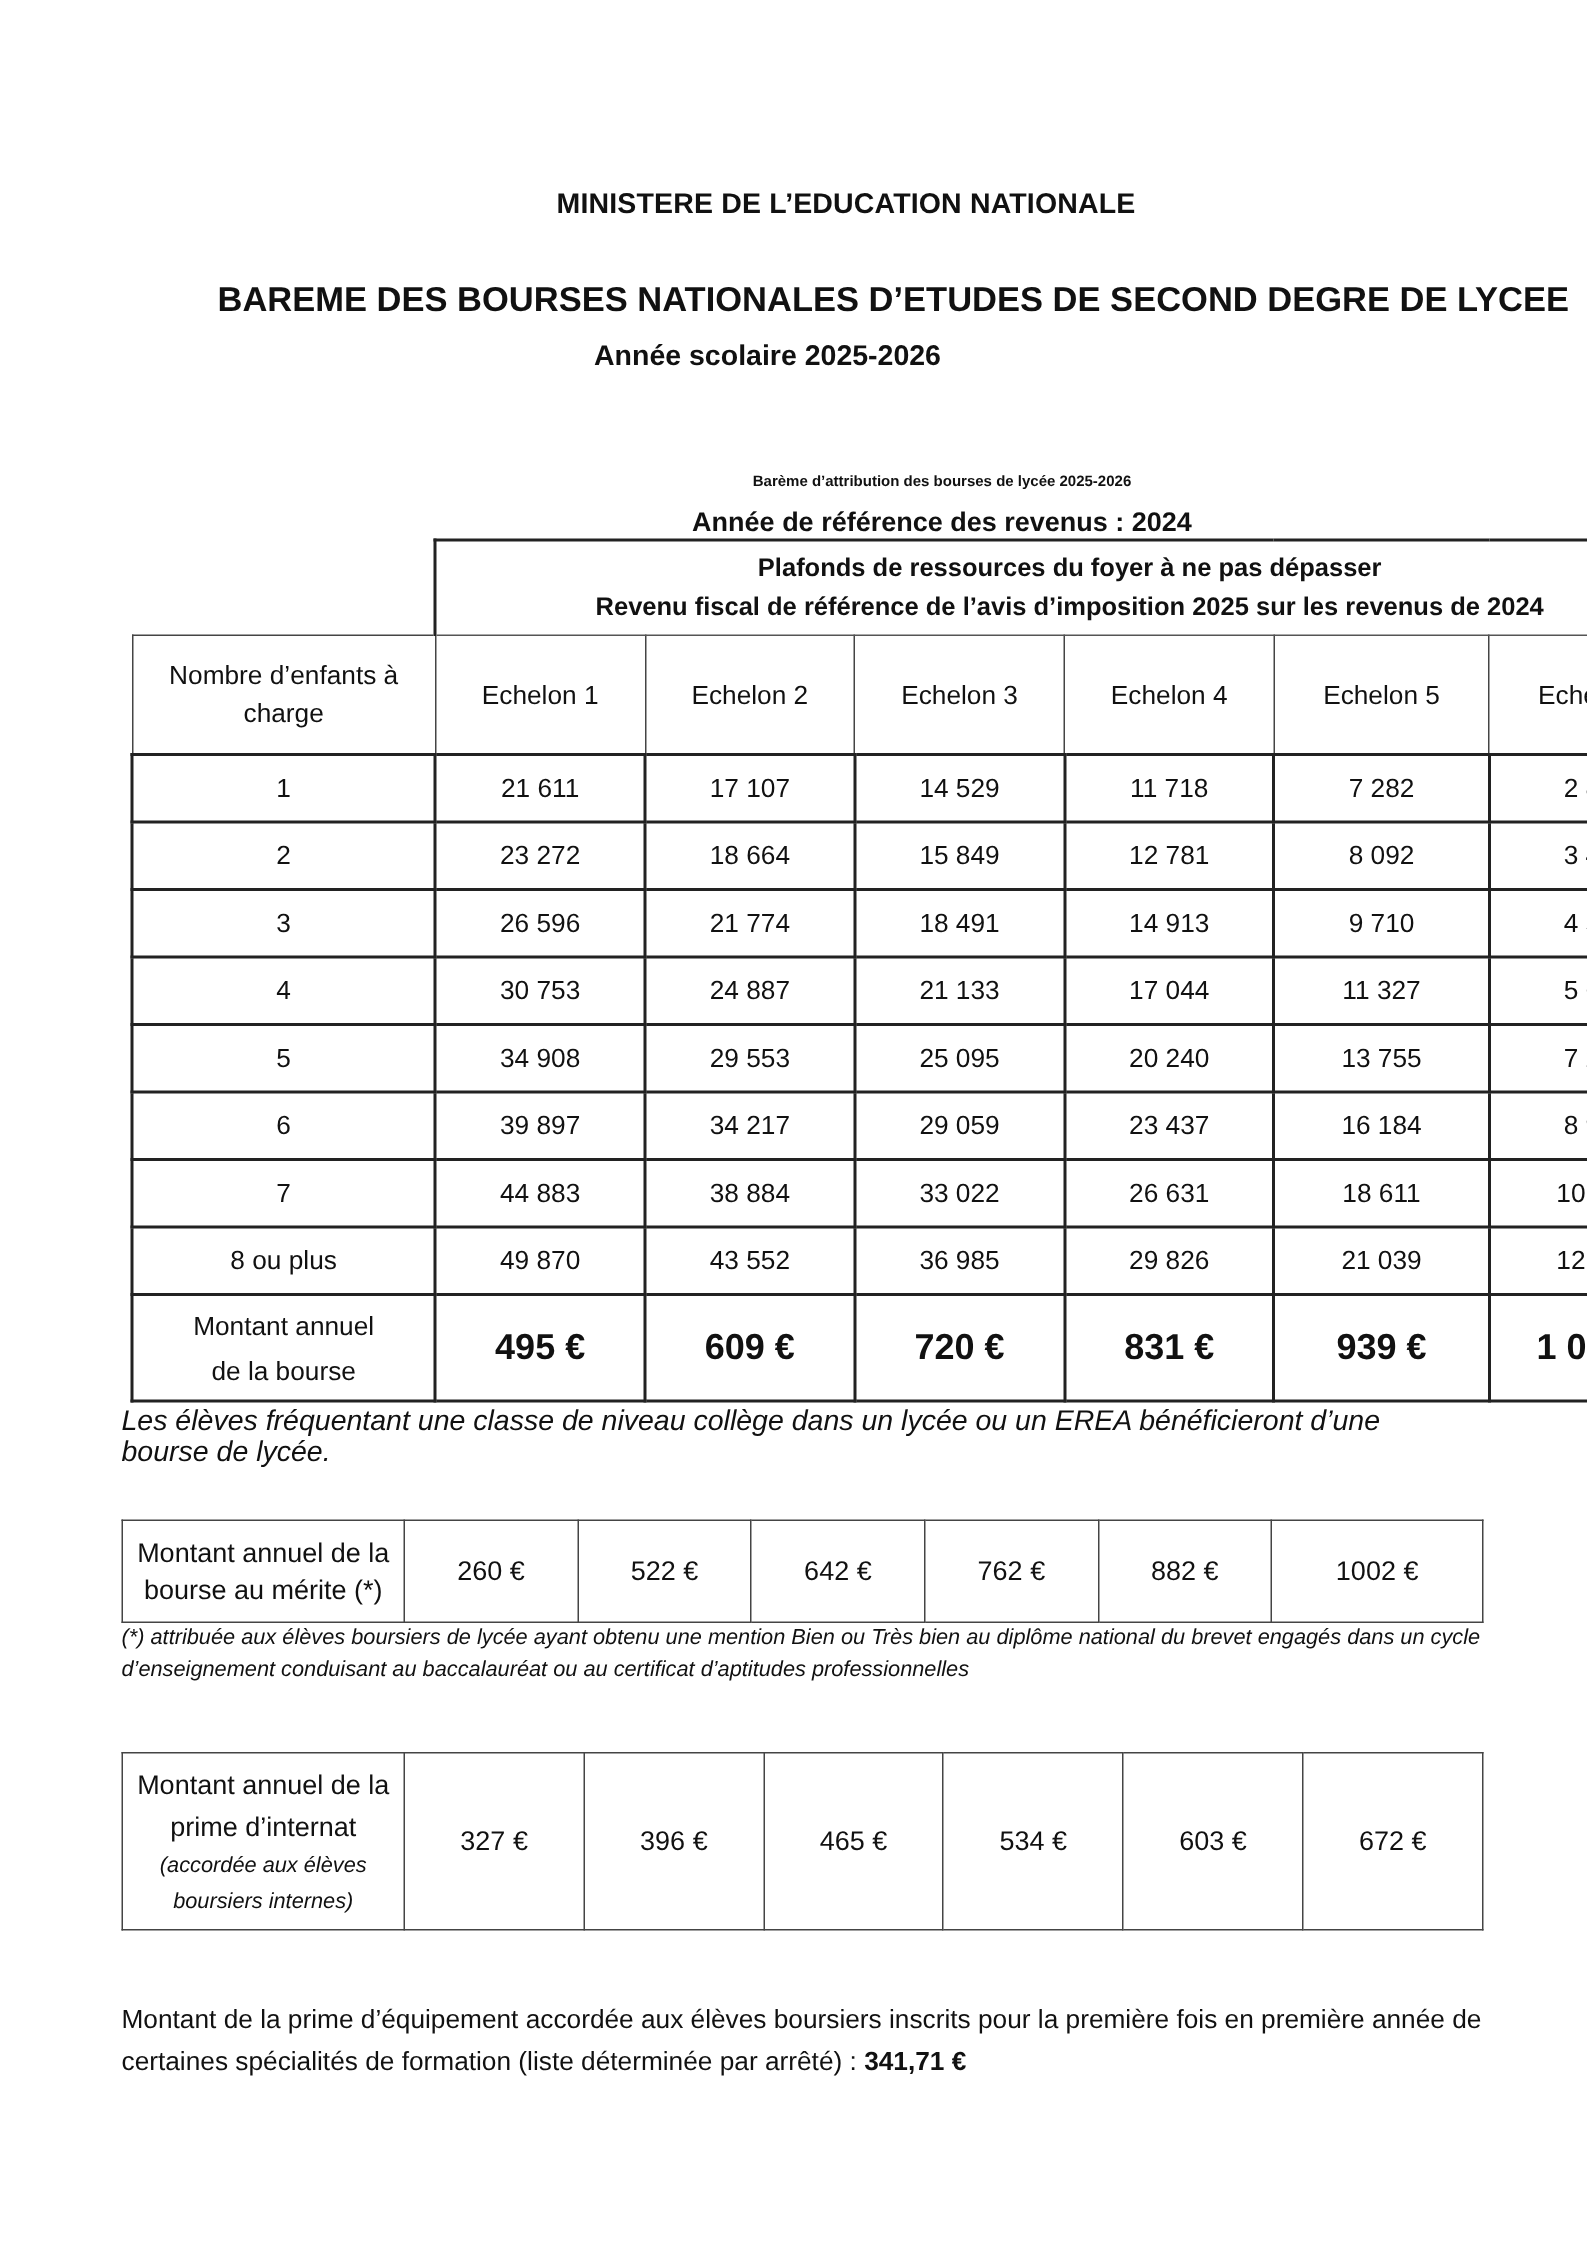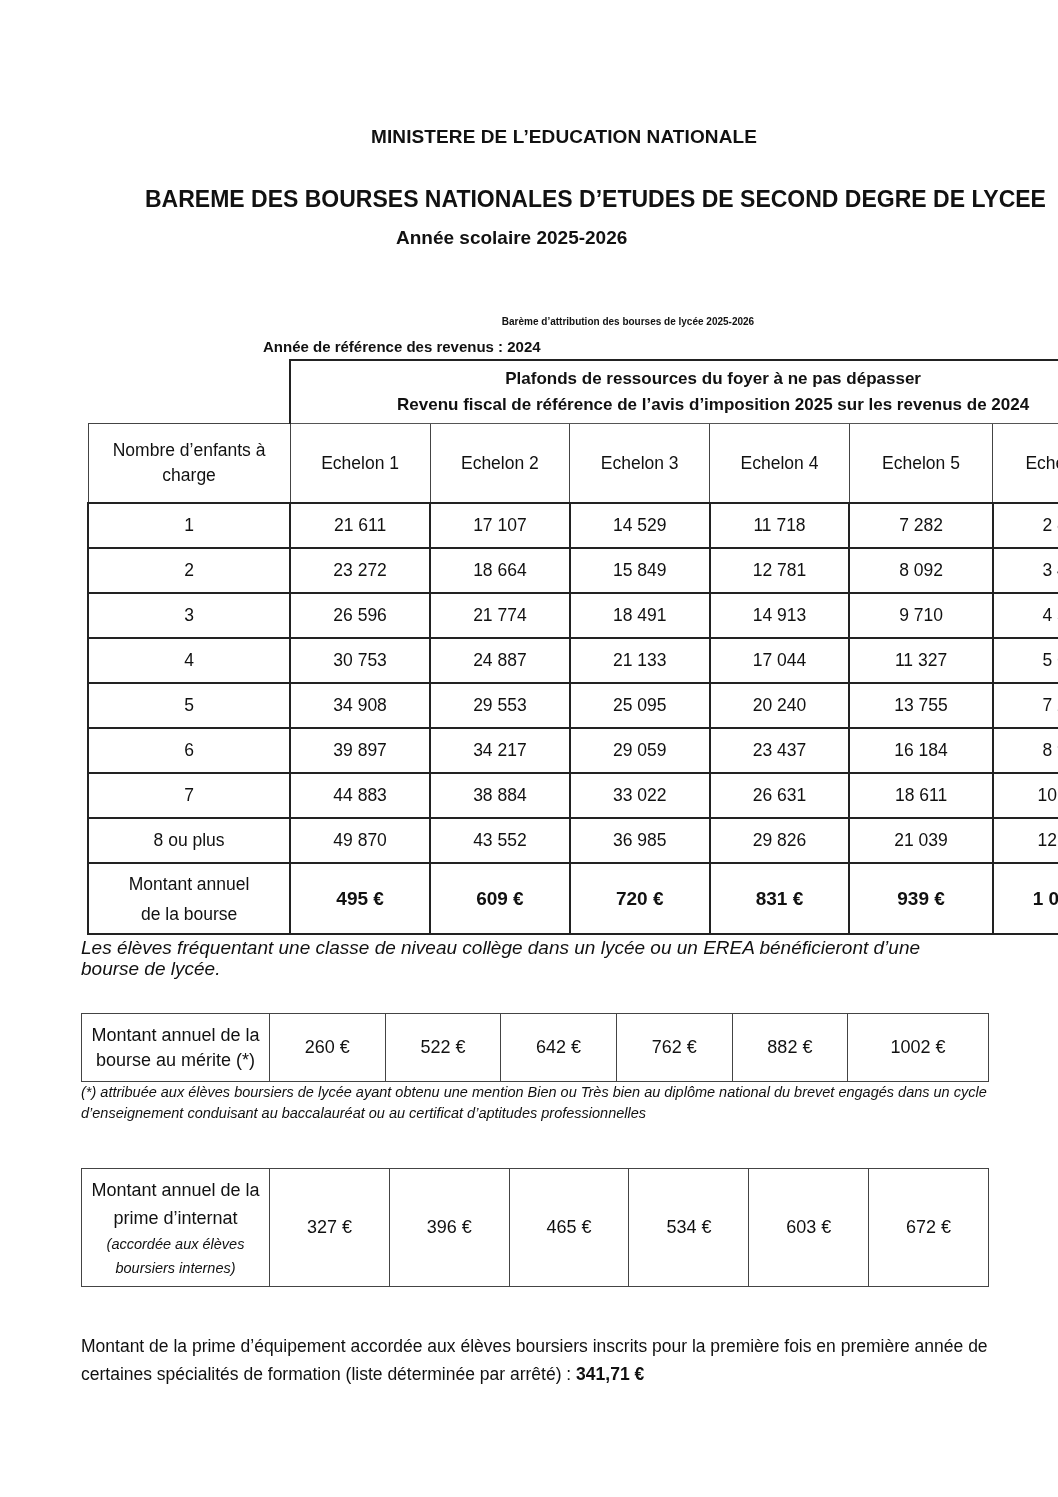--- a/index.html
+++ b/index.html
@@ -3,34 +3,34 @@
 <meta charset="utf-8">
 <style>
   html, body { margin: 0; padding: 0; background: #ffffff; }
   body { width: 1058px; height: 1497px; position: relative; overflow: hidden;
          font-family: "Liberation Sans", sans-serif; color: #111; }
   .abs { position: absolute; }
   .ministry { left: 0; width: 1128px; top: 126px; text-align: center; font-weight: bold; font-size: 19px; letter-spacing: 0.1px; }
   .bareme-title { left: 145px; top: 186px; font-weight: bold; font-size: 23px; }
   .year { left: 396px; top: 227px; font-weight: bold; font-size: 19px; }
   .caption1 { left: 263px; width: 730px; top: 316px; text-align: center; font-weight: bold; font-size: 10px; }
-  .caption2 { left: 263px; width: 730px; top: 338px; font-weight: bold; font-size: 15px; }
+  .caption2 { left: 263px; width: 730px; top: 338px; text-align: center; font-weight: bold; font-size: 18px; }
 
   table { border-collapse: collapse; position: absolute; }
   td { padding: 0; text-align: center; vertical-align: middle; font-size: 17.5px; }
 
   #main-table { left: 87px; top: 359px; width: 1050px; }
   #main-table td { border: 2px solid #222; }
   #main-table td.blank { border: none; }
   #main-table tr.hdr-top td.plafonds { height: 62px; font-weight: bold; font-size: 17px; line-height: 26px; border-bottom: 1.5px solid #555; }
   #main-table tr.hdr-cols td { height: 78px; line-height: 25px; border-color: #444; border-width: 1px; }
   #main-table tr.hdr-cols td:first-child { border-left: 1.5px solid #444; }
   #main-table tr.data td { height: 43px; }
   #main-table tr.amount td { height: 69px; line-height: 30px; }
-  #main-table tr.amount td.val { font-weight: bold; font-size: 19px; }
+  #main-table tr.amount td.val { font-weight: bold; font-size: 24px; }
   .col-label { width: 175px; }
   .col-e { width: 121px; }
   .col-e5 { width: 124px; }
 
   .note1 { left: 81px; top: 937px; width: 900px; font-style: italic; font-size: 19px; line-height: 21px; }
 
   #merit-table { left: 81px; top: 1013px; width: 908px; }
   #merit-table td { border: 1px solid #444; height: 67px; font-size: 18px; }
   #merit-table td.lbl { line-height: 25px; width: 187px; }
 

